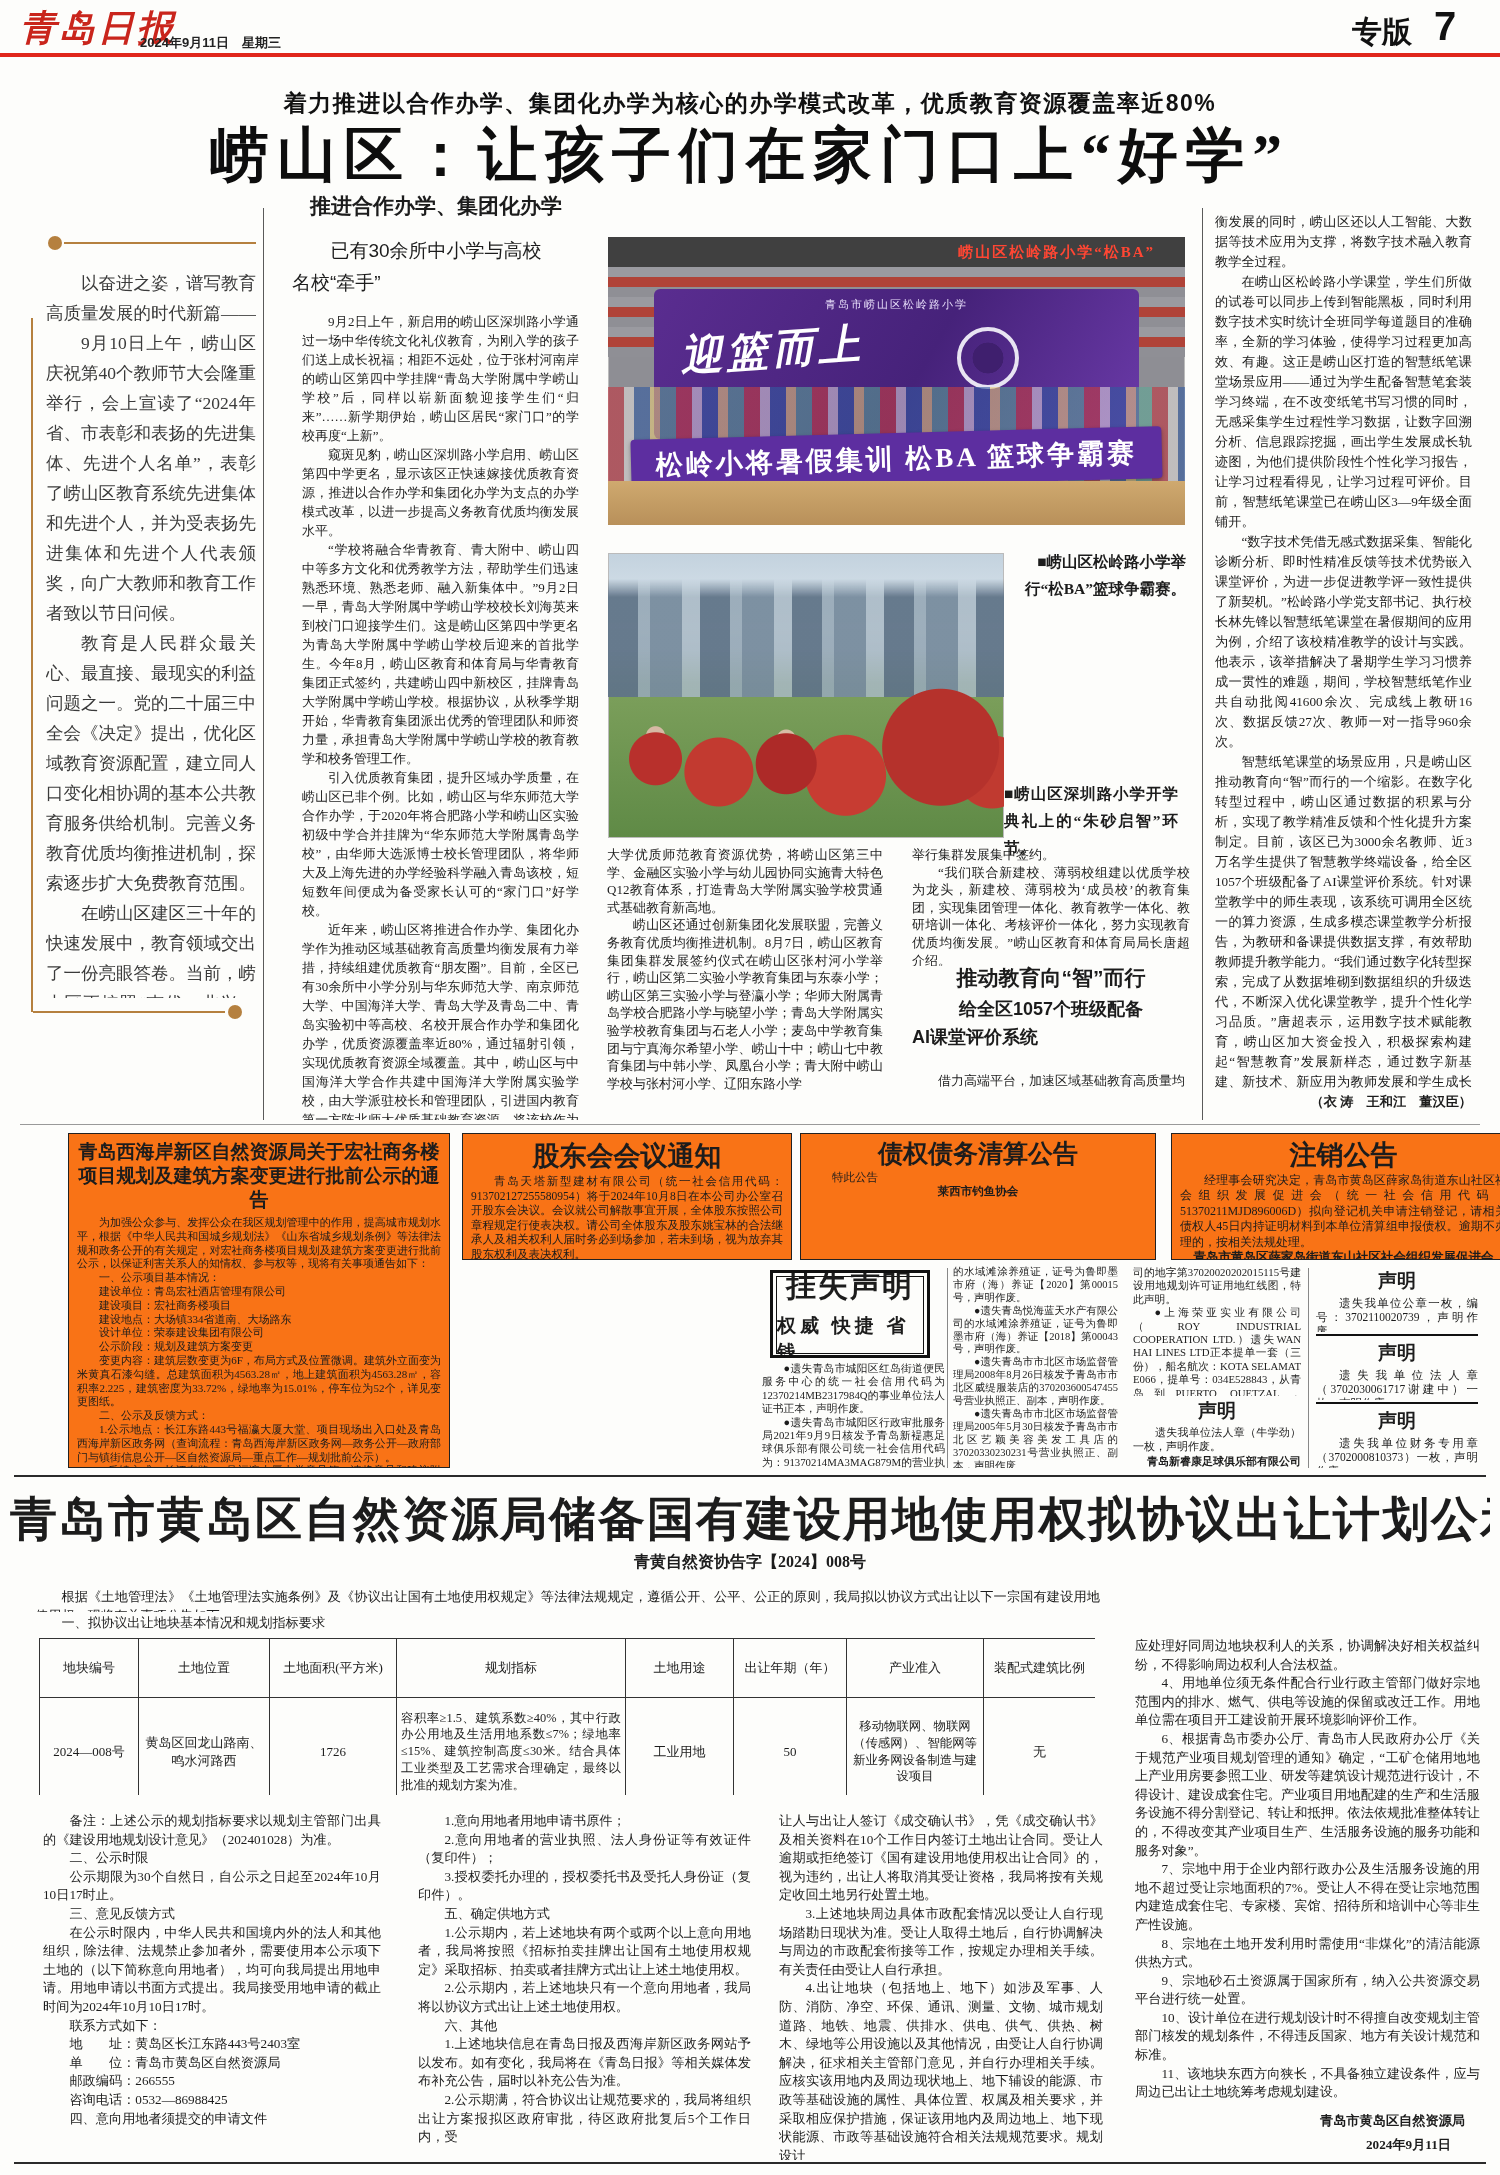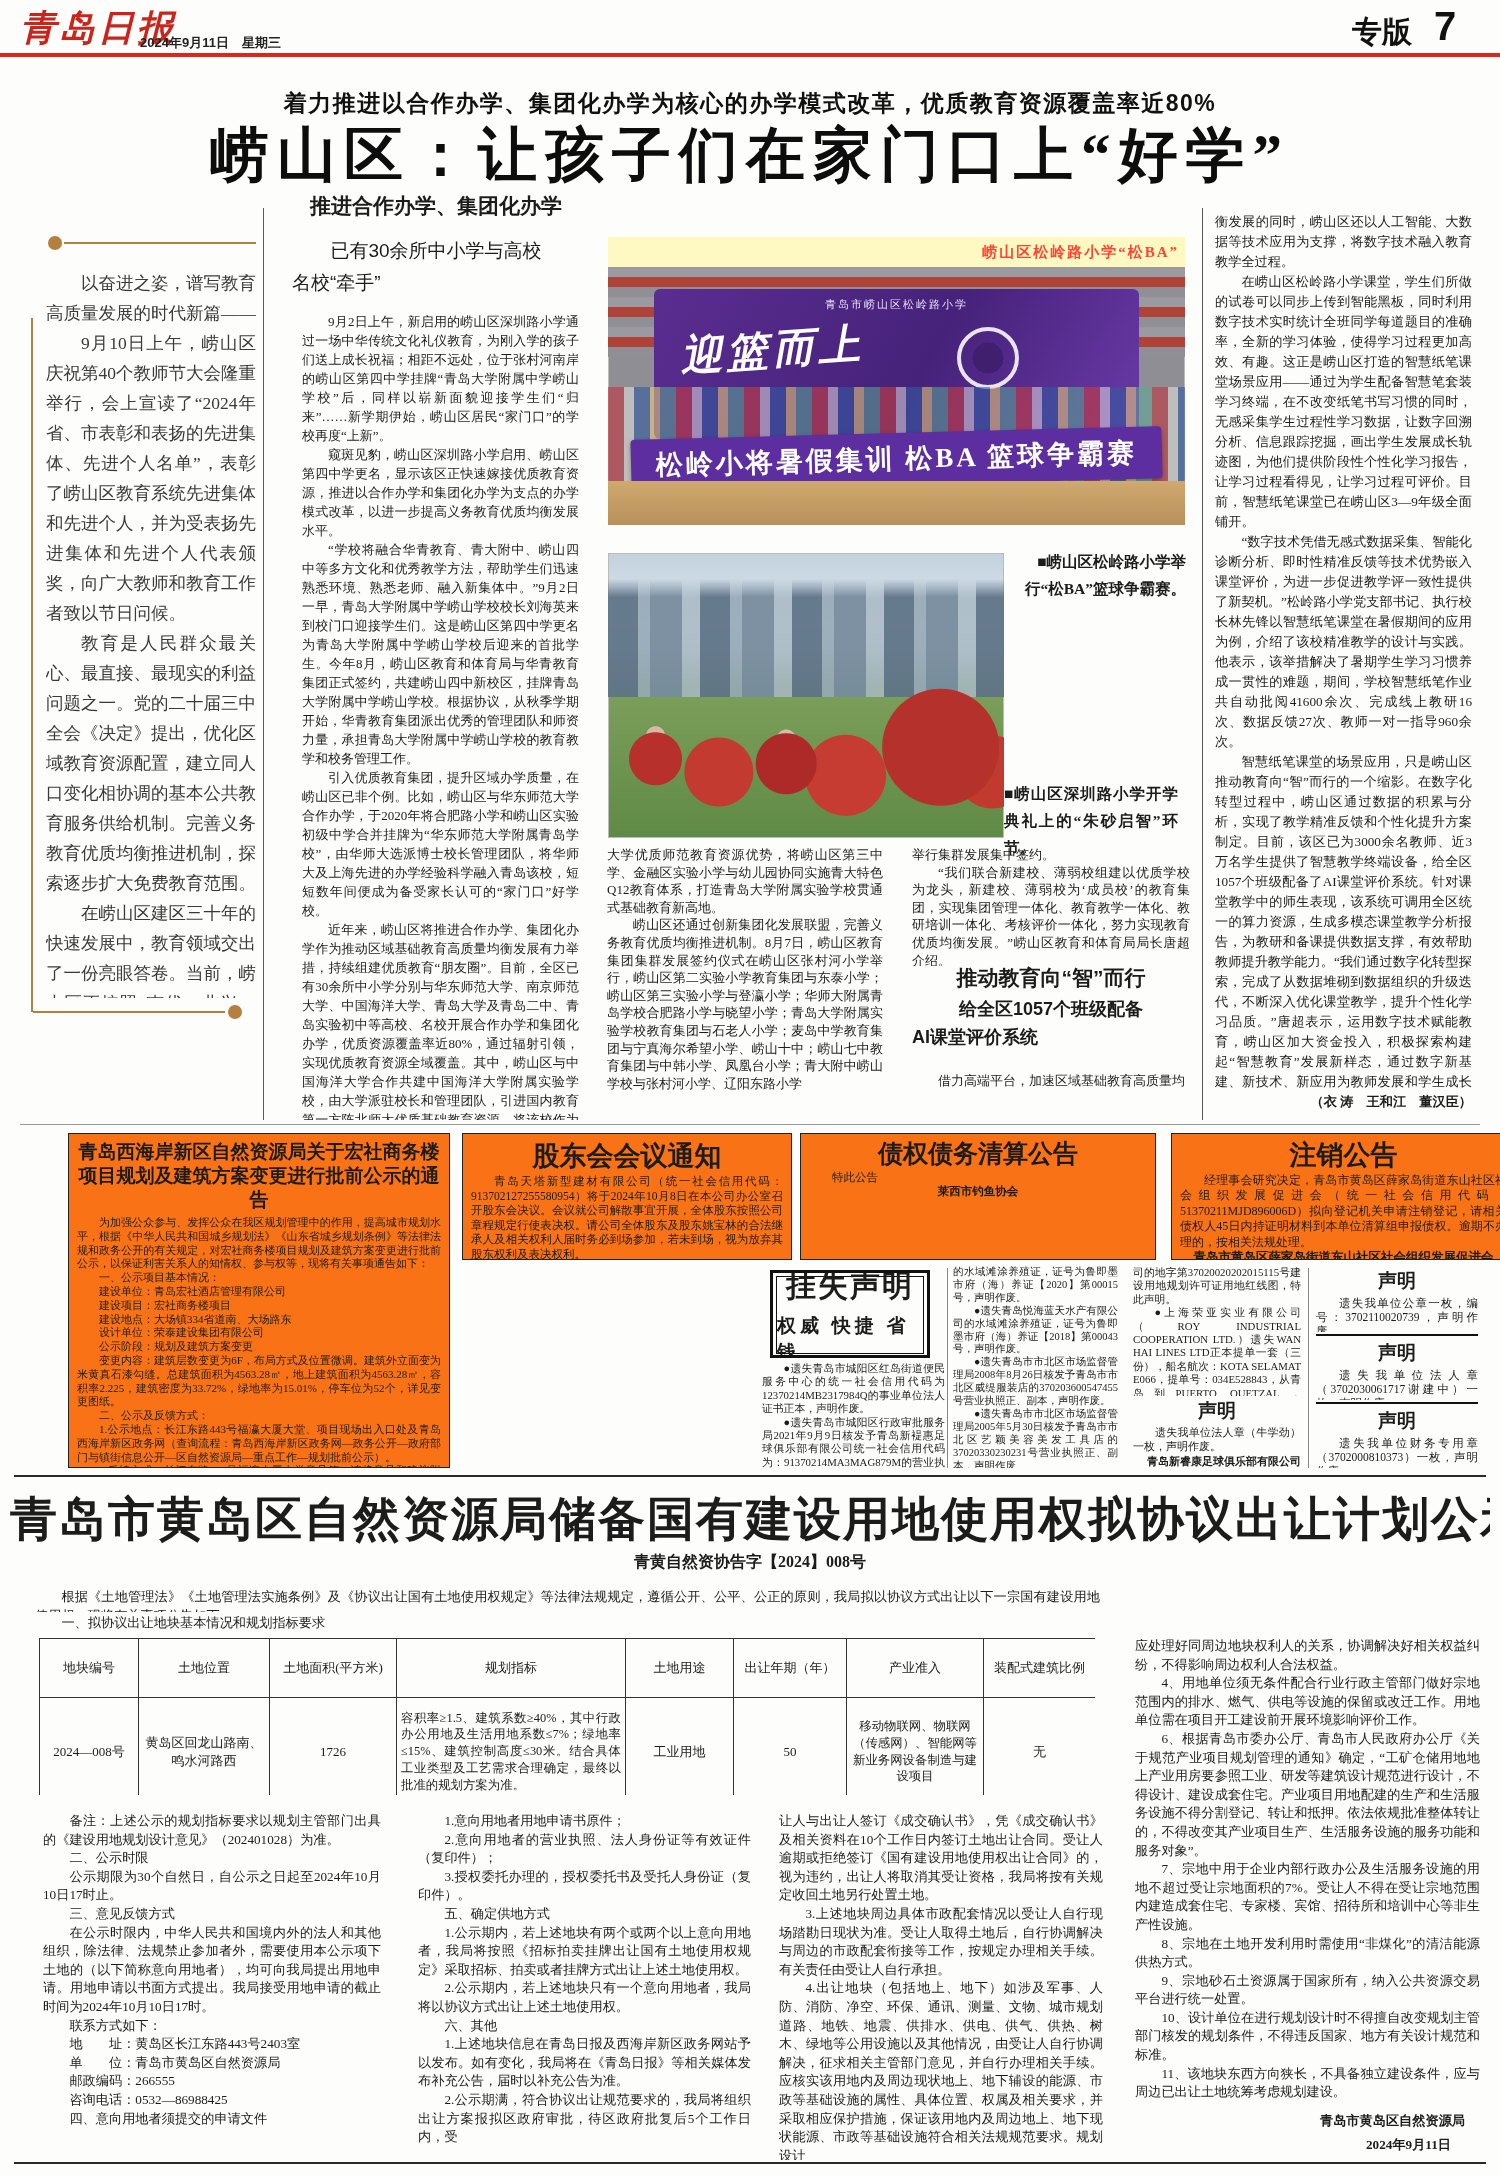--- a/index.html
+++ b/index.html
@@ -29,21 +29,21 @@
   .c45{font-size:13px;line-height:17.6px;}
   .c6{font-size:13.2px;line-height:20px;}
   .sub1-1{font-size:21px;font-weight:bold;text-align:center;}
   .sub1-2{font-size:19px;text-align:center;}
   .sub2-1{font-size:21px;font-weight:bold;text-align:center;}
   .sub2-2{font-size:18px;font-weight:bold;}
   .caption{font-size:15.5px;line-height:27px;font-weight:bold;text-align:justify;}
   .byline{text-align:right;font-weight:bold;}
   
   .ph{box-shadow:0 0 0 1px #bbb inset;}
-  .ph1-led{position:absolute;left:0;top:0;right:0;height:30px;background:#fef9c3;display:flex;align-items:center;justify-content:flex-end;padding-right:6px;}
+  .ph1-led{position:absolute;left:0;top:0;right:0;height:30px;background:#404040;display:flex;align-items:center;justify-content:flex-end;padding-right:30px;}
   .ph1-led span{color:#ff4633;font-size:15px;font-weight:bold;letter-spacing:2px;}
   .ph1-stands{position:absolute;left:0;top:30px;right:0;height:90px;
      background:repeating-linear-gradient(180deg,#9a9aa0 0 10px,#b04338 10px 20px,#8f8f95 20px 30px);}
   .ph1-backdrop{position:absolute;left:8%;top:52px;width:84%;height:150px;border-radius:6px;
      background:linear-gradient(120deg,#5a2d90 0%,#46227a 55%,#6a3aa8 100%);}
   .ph1-school{color:#e8defa;font-size:11px;text-align:center;margin-top:8px;letter-spacing:2px;}
   .ph1-slogan{color:#fff;font-size:42px;font-weight:900;font-style:italic;letter-spacing:4px;margin:10px 0 0 26px;transform:rotate(-4deg);display:inline-block;}
   .ph1-hoop{position:absolute;right:120px;top:38px;width:54px;height:54px;border:4px solid #e8e4f2;border-radius:50%;
      background:radial-gradient(circle,#3f1f6e 40%,transparent 41%);}
   .ph1-kids{position:absolute;left:0;right:0;top:150px;height:100px;

